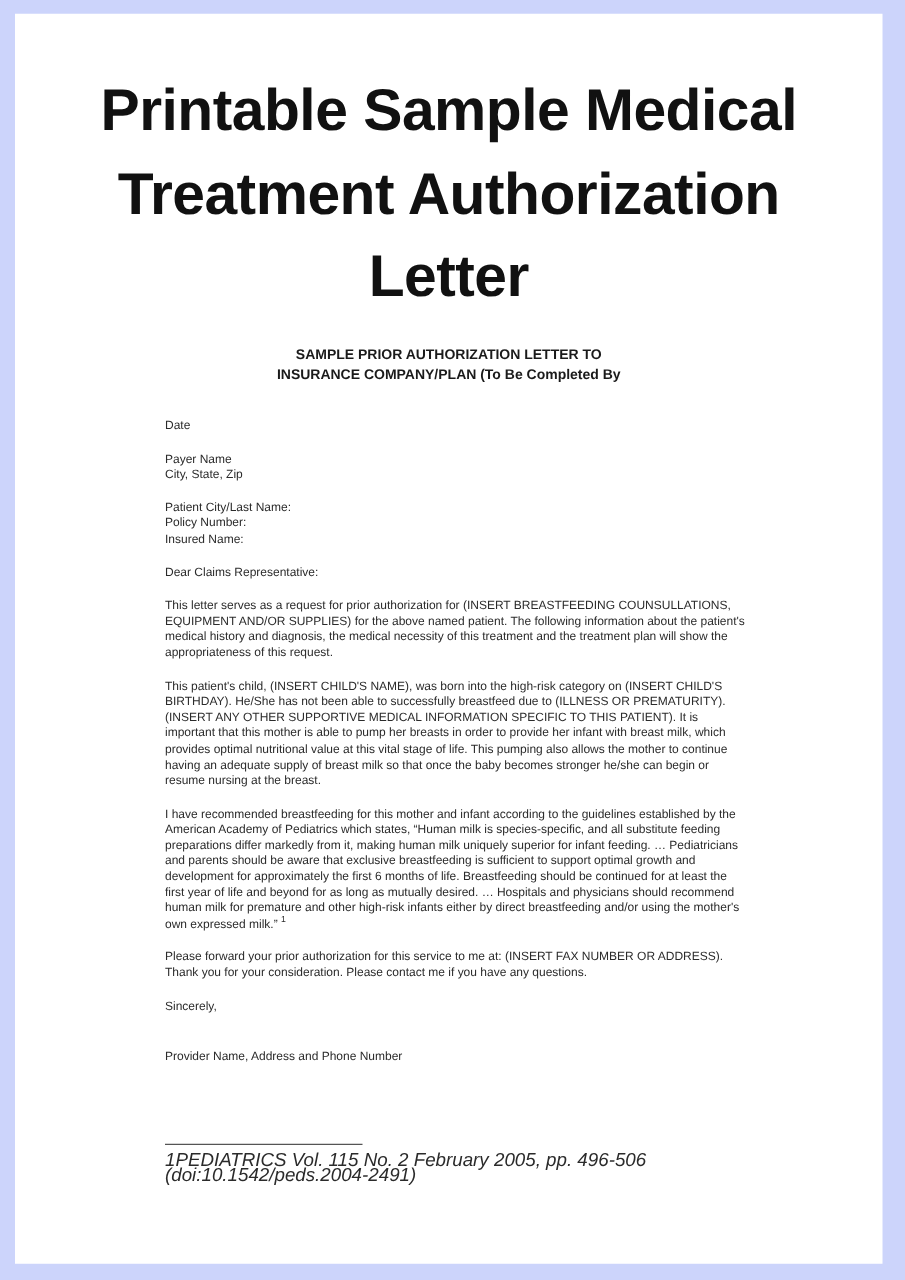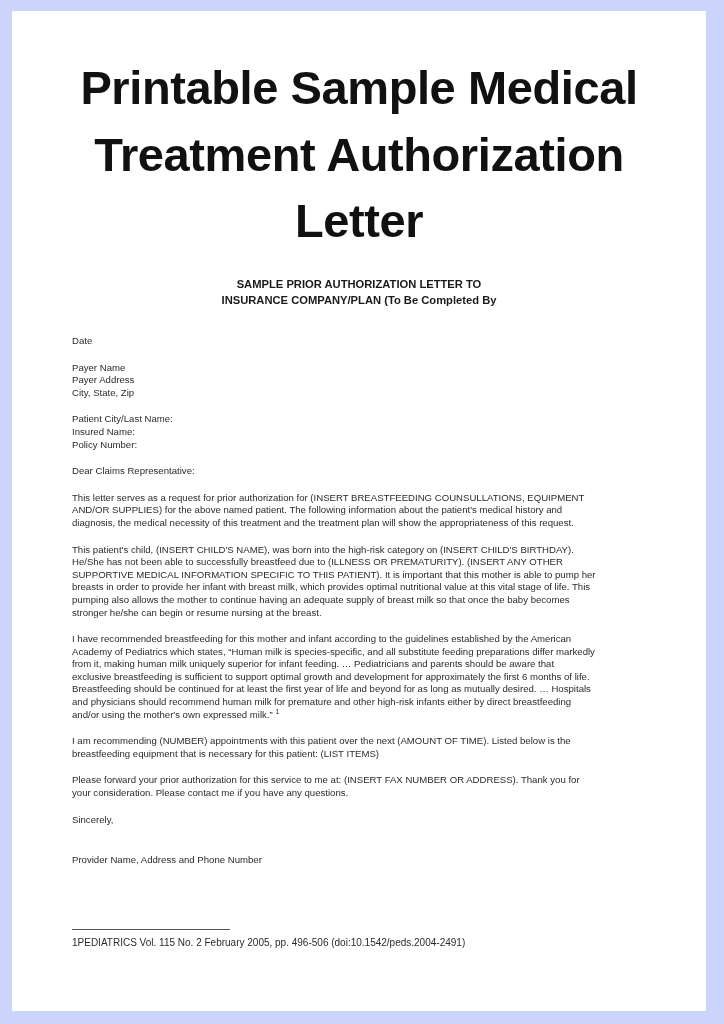--- a/index.html
+++ b/index.html
@@ -46,21 +46,21 @@
     line-height: 1.42;
     color: #1a1a1a;
   }
   .subtitle-block .sub-line {
     display: block;
     white-space: nowrap;
   }
 
   .letter-body {
     margin: 0;
-    padding: 26px 110px 0 60px;
+    padding: 26px 110px 0 120px;
     color: #2b2b2b;
     font-size: 9.6px;
     line-height: 12.6px;
   }
 
   .letter-body .blk {
     margin: 0 0 14px 0;
   }
   .letter-body .line {
     display: block;
@@ -79,24 +79,25 @@
   }
 
   .footnote-rule {
     width: 158px;
     height: 0;
     border-top: 1px solid #555555;
     margin: 0 0 7px 0;
   }
 
   .footnote-text {
-    font-size: 10px;
+    font-size: 15px;
     line-height: 12.6px;
     color: #2b2b2b;
     margin: 0;
+    font-style: italic;
   }
 
   sup.fn-mark {
     font-size: 7px;
     vertical-align: super;
     line-height: 0;
   }
 </style>
 </head>
 <body>
@@ -111,39 +112,37 @@
   </div>
 
   <div class="letter-body">
 
     <div class="blk">
       <span class="line">Date</span>
     </div>
 
     <div class="blk">
       <span class="line">Payer Name</span>
-      <span class="line">Payer Address</span>
       <span class="line">City, State, Zip</span>
     </div>
 
     <div class="blk">
       <span class="line">Patient City/Last Name:</span>
+      <span class="line">Policy Number:</span>
       <span class="line">Insured Name:</span>
-      <span class="line">Policy Number:</span>
     </div>
 
     <p>Dear Claims Representative:</p>
 
     <p>This letter serves as a request for prior authorization for (INSERT BREASTFEEDING COUNSULLATIONS, EQUIPMENT AND/OR SUPPLIES) for the above named patient. The following information about the patient's medical history and diagnosis, the medical necessity of this treatment and the treatment plan will show the appropriateness of this request.</p>
 
     <p>This patient's child, (INSERT CHILD'S NAME), was born into the high-risk category on (INSERT CHILD'S BIRTHDAY). He/She has not been able to successfully breastfeed due to (ILLNESS OR PREMATURITY). (INSERT ANY OTHER SUPPORTIVE MEDICAL INFORMATION SPECIFIC TO THIS PATIENT). It is important that this mother is able to pump her breasts in order to provide her infant with breast milk, which provides optimal nutritional value at this vital stage of life. This pumping also allows the mother to continue having an adequate supply of breast milk so that once the baby becomes stronger he/she can begin or resume nursing at the breast.</p>
 
     <p><span>I have recommended breastfeeding for this mother and infant according to the guidelines established by the American Academy of Pediatrics which states, “Human milk is species-specific, and all substitute feeding preparations differ markedly from it, making human milk uniquely superior for infant feeding. … Pediatricians and parents should be aware that exclusive breastfeeding is sufficient to support optimal growth and development for approximately the first 6 months of life. Breastfeeding should be continued for at least the first year of life and beyond for as long as mutually desired. … Hospitals and physicians should recommend human milk for premature and other high-risk infants either by direct breastfeeding and/or using the mother's own expressed milk.”</span> <sup class="fn-mark">1</sup></p>
 
-    <p>I am recommending (NUMBER) appointments with this patient over the next (AMOUNT OF TIME). Listed below is the breastfeeding equipment that is necessary for this patient: (LIST ITEMS)</p>
 
     <p>Please forward your prior authorization for this service to me at: (INSERT FAX NUMBER OR ADDRESS). Thank you for your consideration. Please contact me if you have any questions.</p>
 
     <p class="signature-line">Sincerely,</p>
 
     <div class="spacer-sm"></div>
 
     <p>Provider Name, Address and Phone Number</p>
 
     <div class="spacer-lg"></div>

